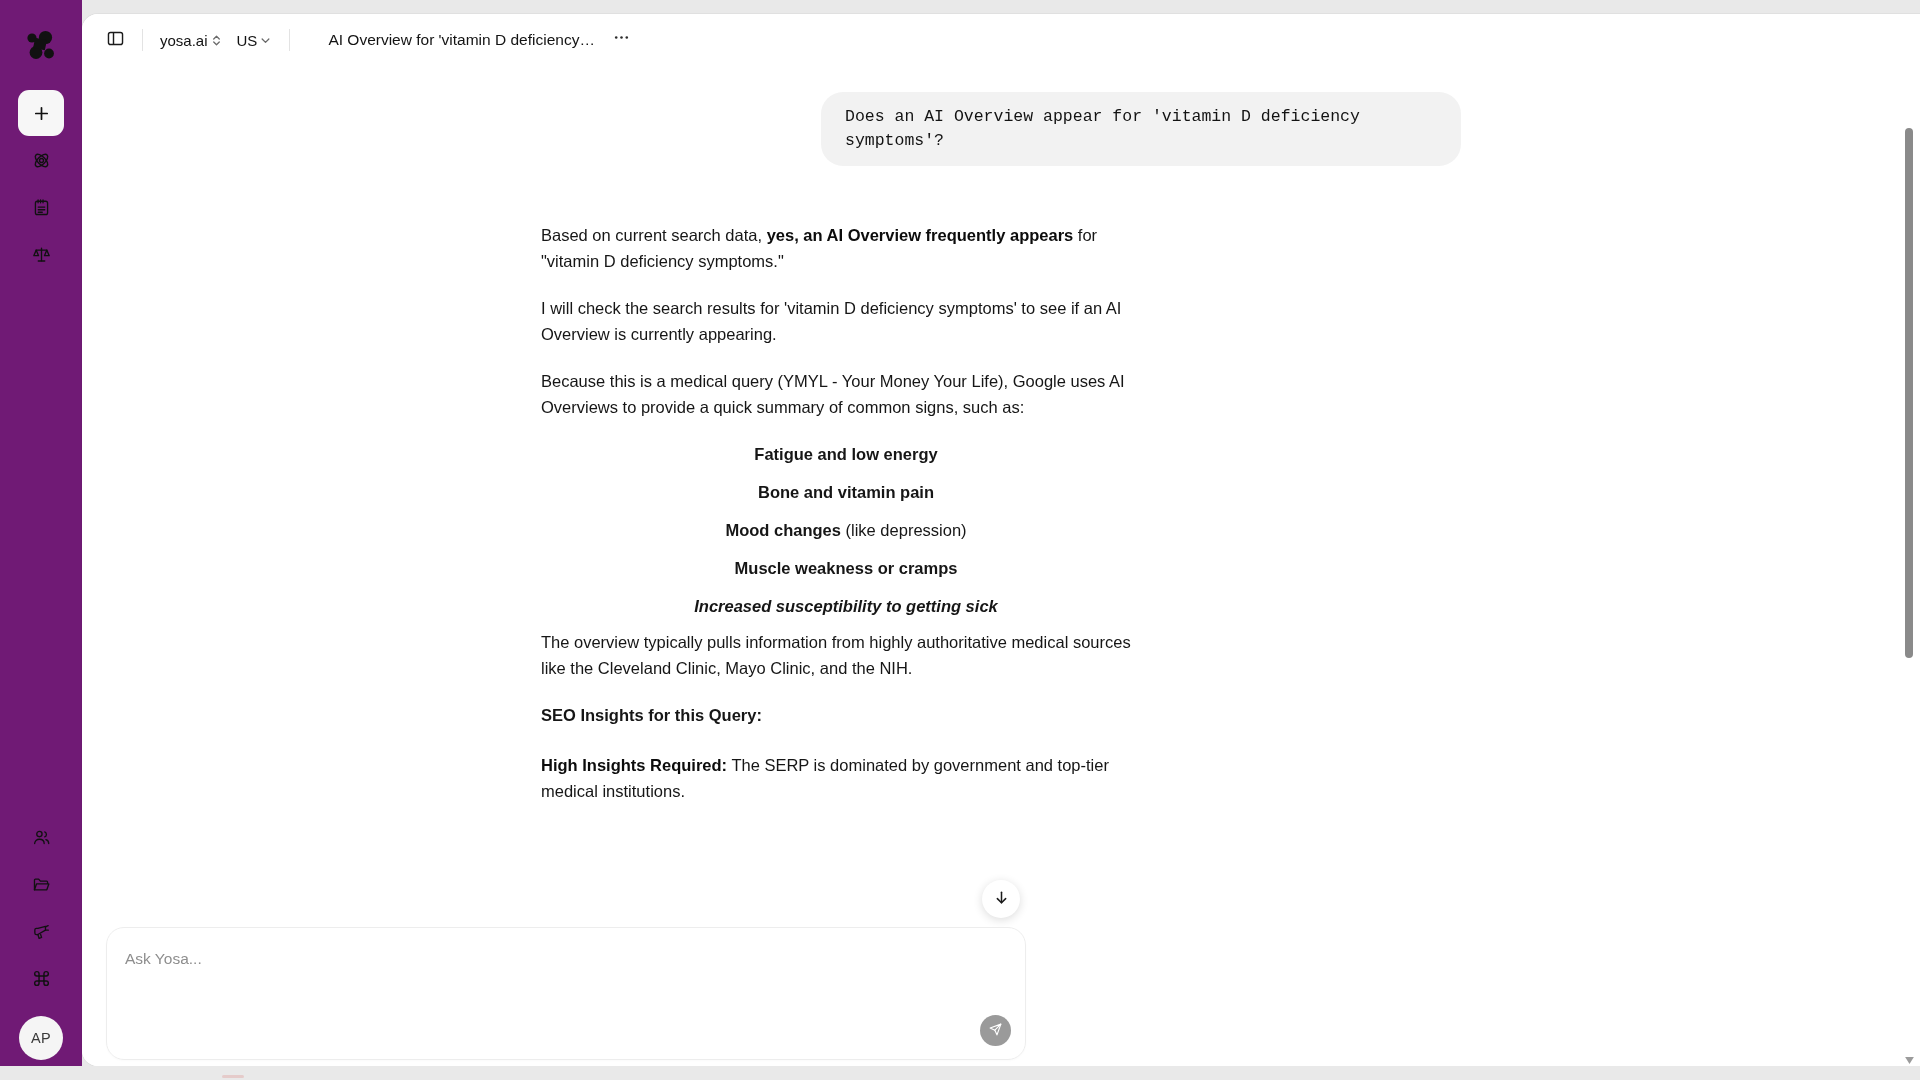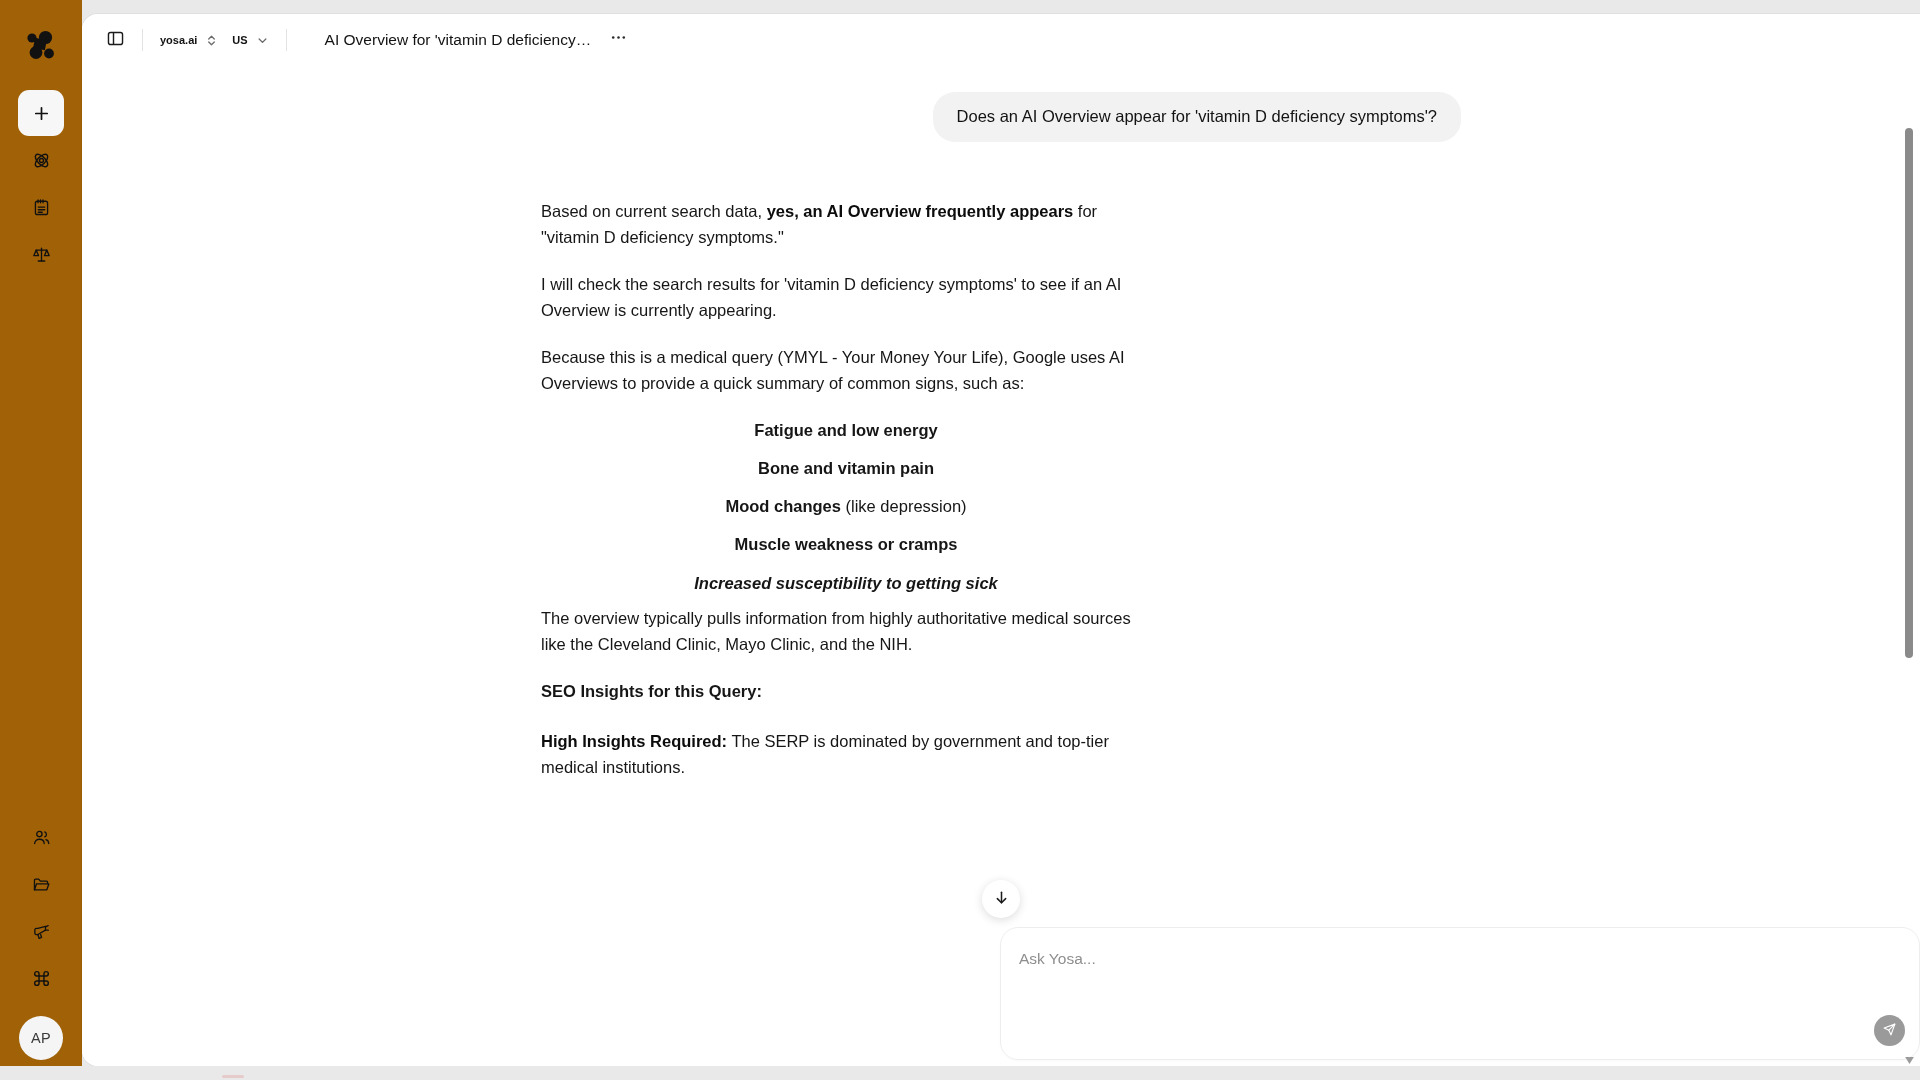--- a/index.html
+++ b/index.html
@@ -14,21 +14,21 @@
     position: relative;
     width: 1920px; height: 1080px;
     background: #e9e9e9;
     display: flex;
   }
 
   
   .rail {
     width: 82px;
     height: 1080px;
-    background: #a16207;
+    background: #701a75;
     display: flex;
     flex-direction: column;
     align-items: center;
     flex: 0 0 82px;
     position: relative;
   }
   .rail-logo {
     margin-top: 24px;
     width: 44px; height: 44px;
     display: flex; align-items: center; justify-content: center;
@@ -98,27 +98,27 @@
     display: flex; align-items: center; justify-content: center;
     color: #1b1b1b;
     cursor: pointer;
   }
   .tb-divider {
     width: 1px; height: 22px;
     background: #e3e3e3;
     margin: 0 10px;
   }
   .tb-select {
-    display: flex; align-items: center; gap: 8px;
+    display: flex; align-items: center; gap: 2px;
     padding: 5px 7px;
     border-radius: 8px;
     cursor: pointer;
-    font-size: 11px;
+    font-size: 15px;
     color: #121212;
-    font-weight: 700;
+    font-weight: 400;
   }
   .tb-select .caret { color:#6b6b6b; display:flex; }
   .tb-title {
     font-size: 15.5px;
     color: #131313;
     font-weight: 500;
     white-space: nowrap;
     max-width: 340px;
     overflow: hidden;
     text-overflow: ellipsis;
@@ -159,20 +159,21 @@
 
   .user-row { display: flex; justify-content: flex-end; margin-bottom: 56px; }
   .user-bubble {
     background: #f2f2f2;
     border-radius: 22px;
     padding: 13px 24px;
     font-size: 16.5px;
     color: #131313;
     line-height: 1.45;
     max-width: 640px;
+    font-family: Liberation Mono, monospace;
   }
 
   .assistant { color: #141414; }
   .assistant p {
     font-size: 16.5px;
     line-height: 1.58;
     margin-bottom: 21px;
     max-width: 610px;
     color: #161616;
   }
@@ -199,21 +200,21 @@
     color: #1b1b1b;
     cursor: pointer;
     z-index: 6;
   }
 
   
   .composer-wrap {
     position: absolute;
     left: 12px; right: 0; bottom: 6px;
     display: flex;
-    justify-content: flex-end;
+    justify-content: flex-start;
     z-index: 8;
     pointer-events: none;
   }
   .composer {
     pointer-events: auto;
     width: 920px;
     margin-left: 12px;
     height: 133px;
     background: rgba(255,255,255,0.80);
     border: 1px solid #ededed;

